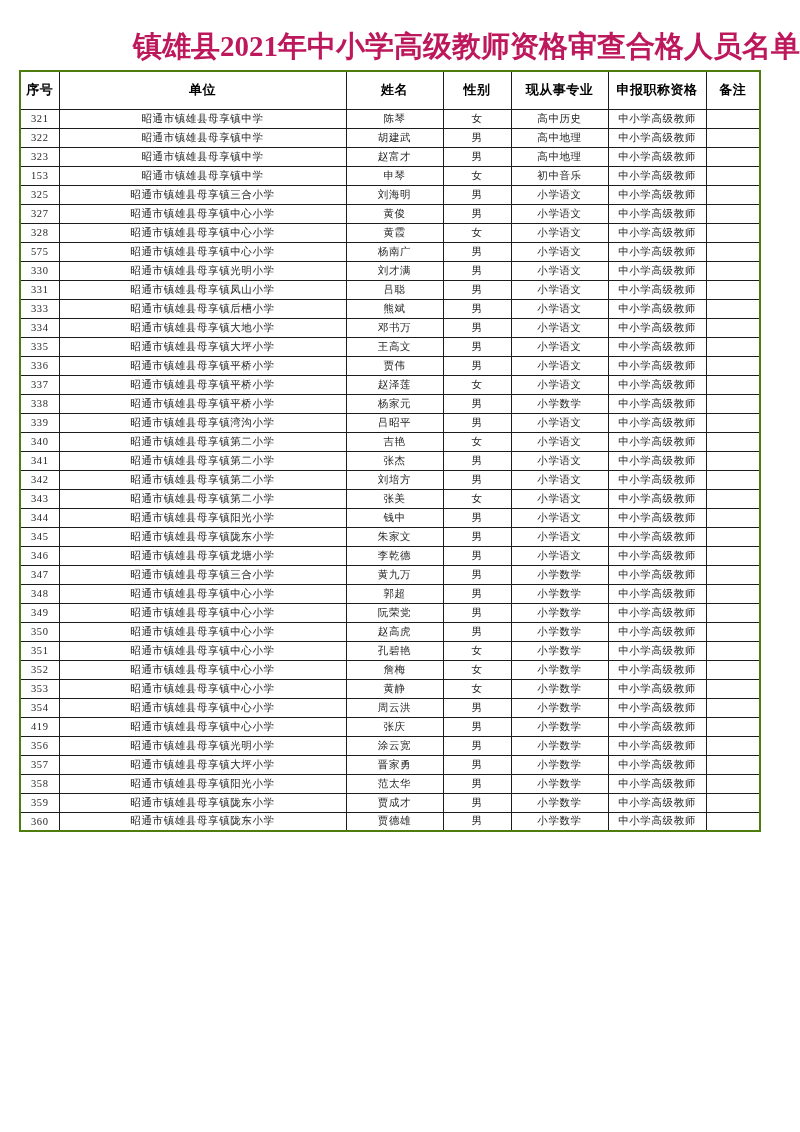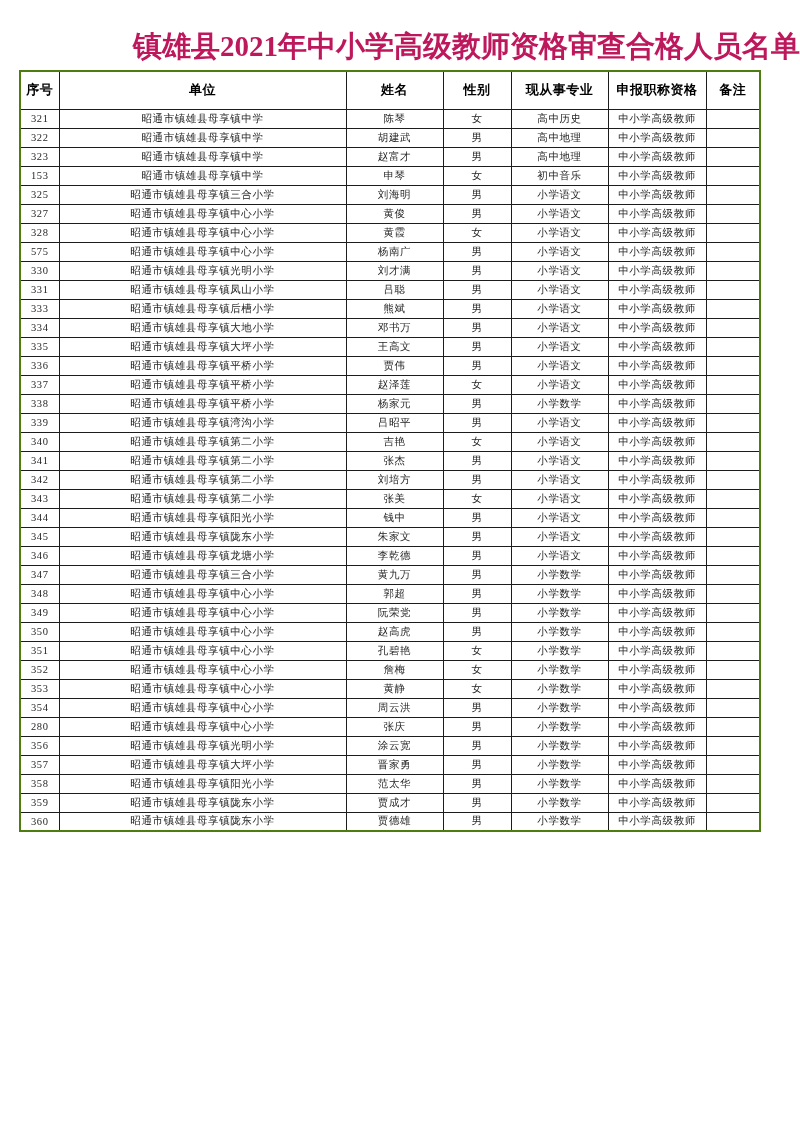--- a/index.html
+++ b/index.html
@@ -421,21 +421,21 @@
     <td class="c-seq">354</td>
     <td class="c-unit">昭通市镇雄县母享镇中心小学</td>
     <td class="c-name">周云洪</td>
     <td class="c-gender">男</td>
     <td class="c-subject">小学数学</td>
     <td class="c-title">中小学高级教师</td>
     <td class="c-remark"></td>
   </tr>
 
   <tr>
-    <td class="c-seq">280</td>
+    <td class="c-seq">419</td>
     <td class="c-unit">昭通市镇雄县母享镇中心小学</td>
     <td class="c-name">张庆</td>
     <td class="c-gender">男</td>
     <td class="c-subject">小学数学</td>
     <td class="c-title">中小学高级教师</td>
     <td class="c-remark"></td>
   </tr>
 
   <tr>
     <td class="c-seq">356</td>

